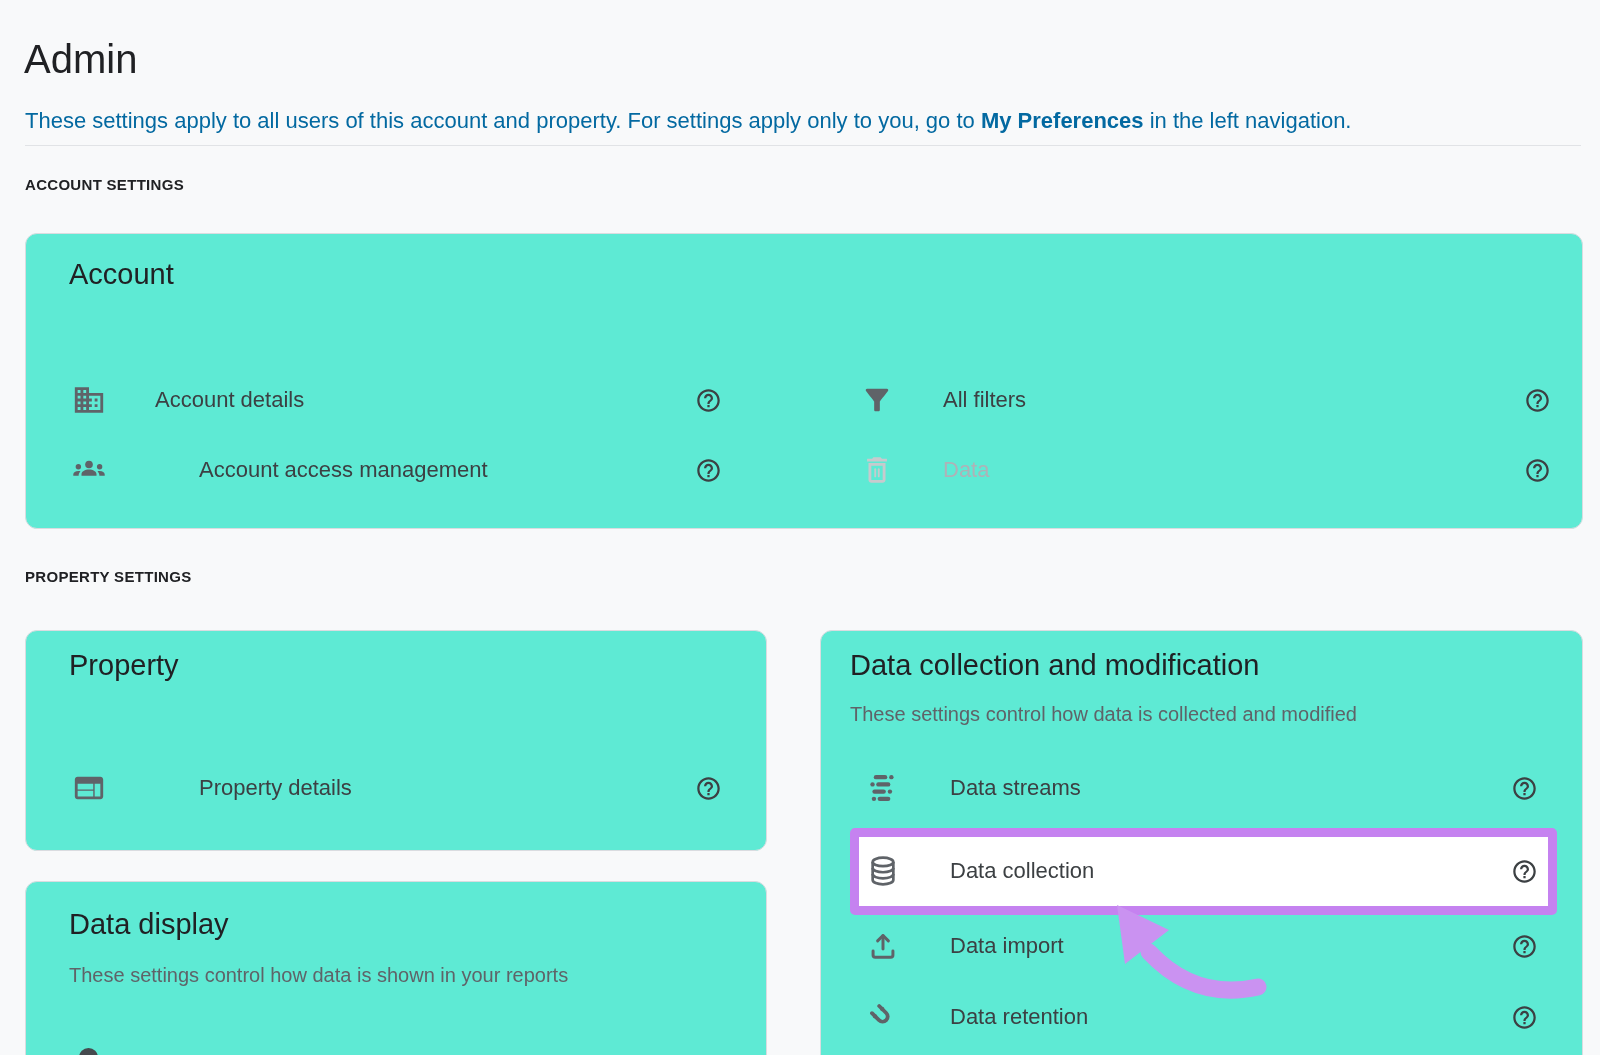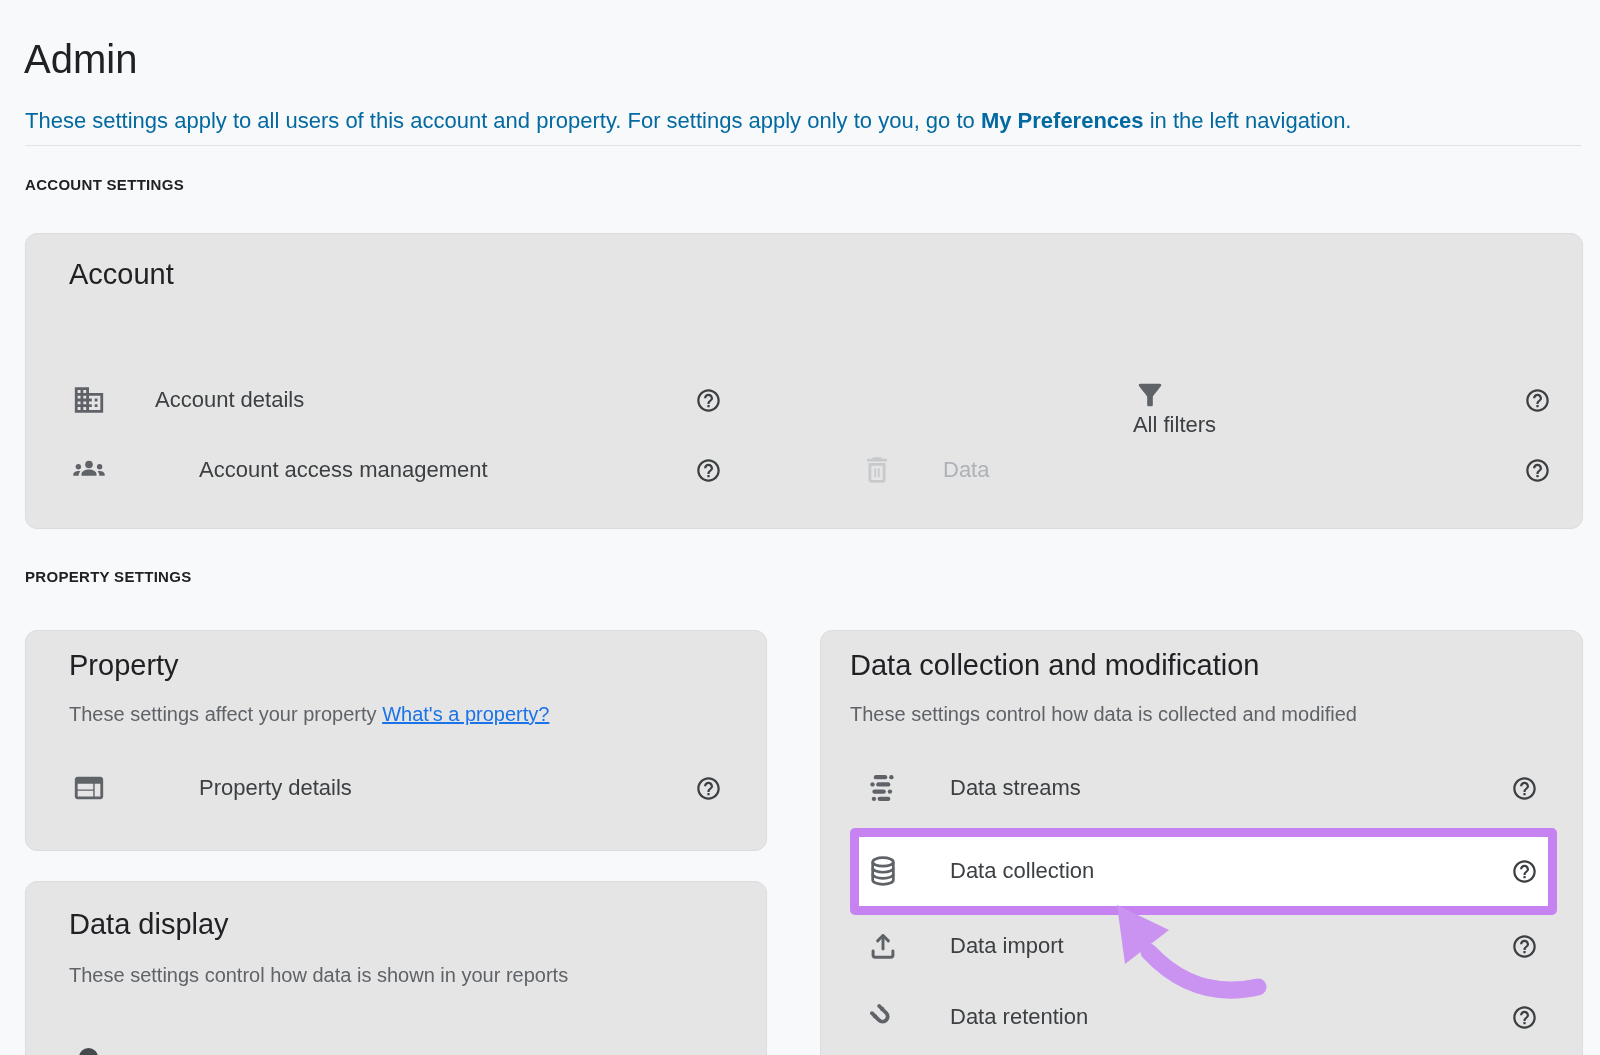--- a/index.html
+++ b/index.html
@@ -8,21 +8,21 @@
     background:#f8f9fa;color:#202124;
     font-family:"Liberation Sans","DejaVu Sans",sans-serif;
     --purple:#c582f0;--arrow:#ca92f1;--link:#1a73e8;
   }
   .abs{position:absolute;}
   .page-title{left:24px;top:10px;font-size:40px;font-weight:400;color:#202124;}
   .page-sub{left:25px;top:86px;font-size:22px;color:#0369a1;width:1520px;}
   .page-sub b{font-weight:700;}
   .divider{left:25px;top:145px;width:1556px;height:1px;background:#e1e3e6;}
   .section-label{font-size:15px;font-weight:700;letter-spacing:.3px;color:#202124;}
-  .card{position:absolute;background:#e5e5e5;border:1px solid #dadce0;border-radius:12px;box-sizing:border-box;}
+  .card{position:absolute;background:#5eead4;border:1px solid #dadce0;border-radius:12px;box-sizing:border-box;}
   .card-title{position:absolute;font-size:29px;font-weight:400;color:#202124;}
   .card-desc{position:absolute;font-size:20px;color:#5f6368;white-space:nowrap;}
   .card-desc a{color:var(--link);text-decoration:underline;cursor:pointer;}
   .item-row{position:absolute;display:flex;align-items:center;height:44px;cursor:pointer;}
   .row-icon{width:34px;height:34px;color:#5f6368;flex:0 0 34px;}
   .row-icon svg{width:34px;height:34px;display:block;}
   .row-label{font-size:22px;color:#3c4043;white-space:nowrap;}
   .gap-left{margin-left:49px;}
   .gap-right{margin-left:50px;}
   .row-disabled{cursor:default;}
@@ -74,21 +74,21 @@
     </svg>
   </span>
   <span class="row-label gap-left">Account access management</span>
 </div>
 <div class="help" style="left:695px;top:457px;">
   <svg viewBox="0 0 24 24">
       <path d="M11 18h2v-2h-2v2zm1-16C6.48 2 2 6.48 2 12s4.48 10 10 10 10-4.48 10-10S17.52 2 12 2zm0 18c-4.41 0-8-3.59-8-8s3.59-8 8-8 8 3.59 8 8-3.59 8-8 8zm0-14c-2.21 0-4 1.79-4 4h2c0-1.1.9-2 2-2s2 .9 2 2c0 2-3 1.75-3 5h2c0-2.25 3-2.5 3-5 0-2.21-1.79-4-4-4z"></path>
     </svg>
 </div>
 
-<div class="item-row" style="left:860px;top:378px;width:580px;flex-direction:column;">
+<div class="item-row" style="left:860px;top:378px;width:580px;">
   <span class="row-icon">
     <svg viewBox="0 0 24 24" fill="currentColor">
         <path d="M4.25 5.61C6.27 8.2 10 13 10 13v6c0 .55.45 1 1 1h2c.55 0 1-.45 1-1v-6s3.73-4.8 5.75-7.39c.51-.66.04-1.61-.79-1.61H5.04c-.83 0-1.3.95-.79 1.61z"></path>
       </svg>
   </span>
   <span class="row-label gap-left">All filters</span>
 </div>
 <div class="help" style="left:1524px;top:387px;">
   <svg viewBox="0 0 24 24">
       <path d="M11 18h2v-2h-2v2zm1-16C6.48 2 2 6.48 2 12s4.48 10 10 10 10-4.48 10-10S17.52 2 12 2zm0 18c-4.41 0-8-3.59-8-8s3.59-8 8-8 8 3.59 8 8-3.59 8-8 8zm0-14c-2.21 0-4 1.79-4 4h2c0-1.1.9-2 2-2s2 .9 2 2c0 2-3 1.75-3 5h2c0-2.25 3-2.5 3-5 0-2.21-1.79-4-4-4z"></path>
@@ -108,24 +108,20 @@
 <div class="help" style="left:1524px;top:457px;">
   <svg viewBox="0 0 24 24">
       <path d="M11 18h2v-2h-2v2zm1-16C6.48 2 2 6.48 2 12s4.48 10 10 10 10-4.48 10-10S17.52 2 12 2zm0 18c-4.41 0-8-3.59-8-8s3.59-8 8-8 8 3.59 8 8-3.59 8-8 8zm0-14c-2.21 0-4 1.79-4 4h2c0-1.1.9-2 2-2s2 .9 2 2c0 2-3 1.75-3 5h2c0-2.25 3-2.5 3-5 0-2.21-1.79-4-4-4z"></path>
     </svg>
 </div>
 
 <div class="abs section-label" style="left:25px;top:568px;">PROPERTY SETTINGS</div>
 
 <div class="card" style="left:25px;top:630px;width:742px;height:221px;">
   <div class="card-title" style="left:43px;top:18px;">Property</div>
-  <div class="card-desc" style="left:43px;top:72px;">
-    <span>These settings affect your property</span>
-    <a>What's a property?</a>
-  </div>
 </div>
 <div class="item-row" style="left:72px;top:766px;width:590px;gap:44px;">
   <span class="row-icon">
     <svg viewBox="0 0 24 24" fill="currentColor">
         <path d="M20 4H4c-1.1 0-1.99.9-1.99 2L2 18c0 1.1.9 2 2 2h16c1.1 0 2-.9 2-2V6c0-1.1-.9-2-2-2zm-5 14H4v-4h11v4zm0-5H4V9h11v4zm5 5h-4V9h4v9z"></path>
       </svg>
   </span>
   <span class="row-label gap-left">Property details</span>
 </div>
 <div class="help" style="left:695px;top:775px;">

